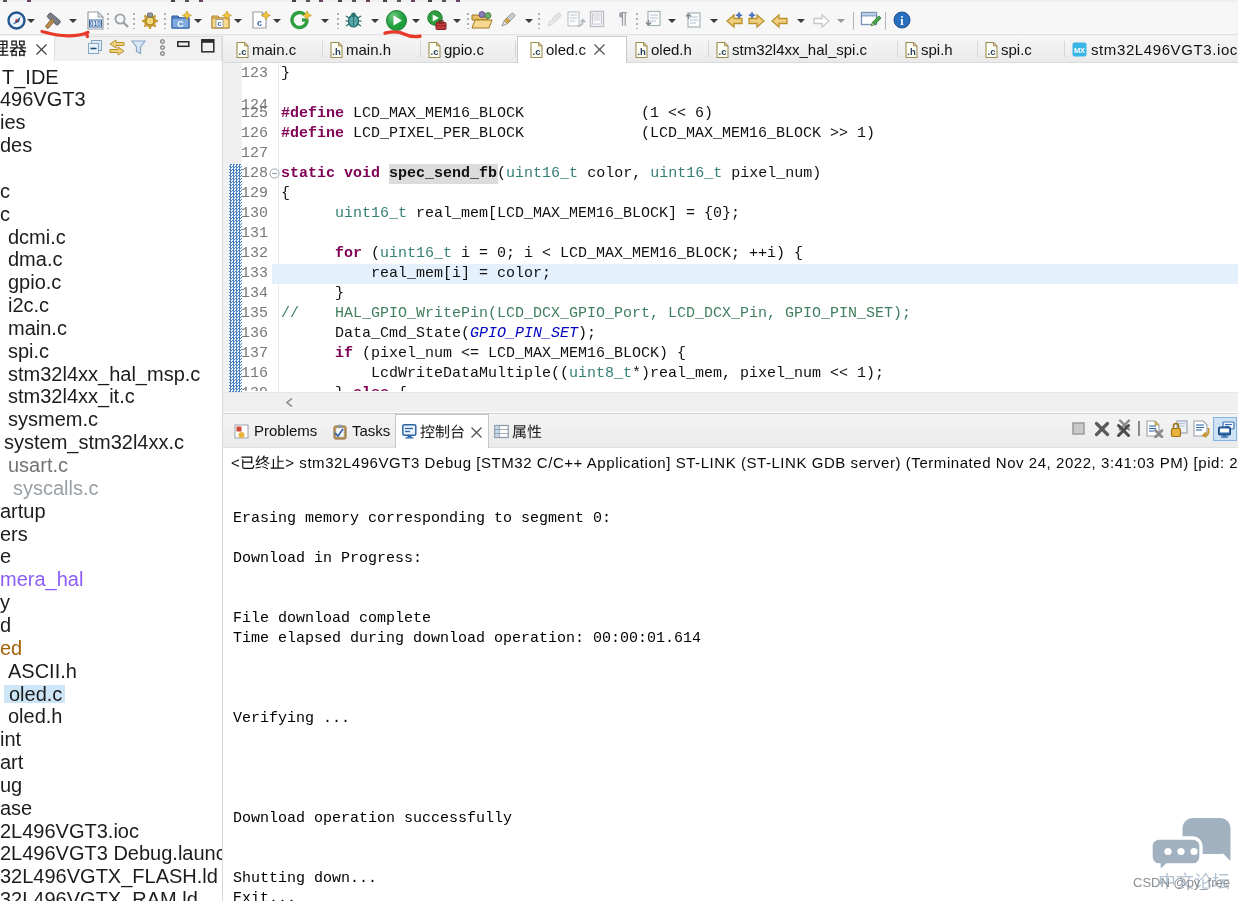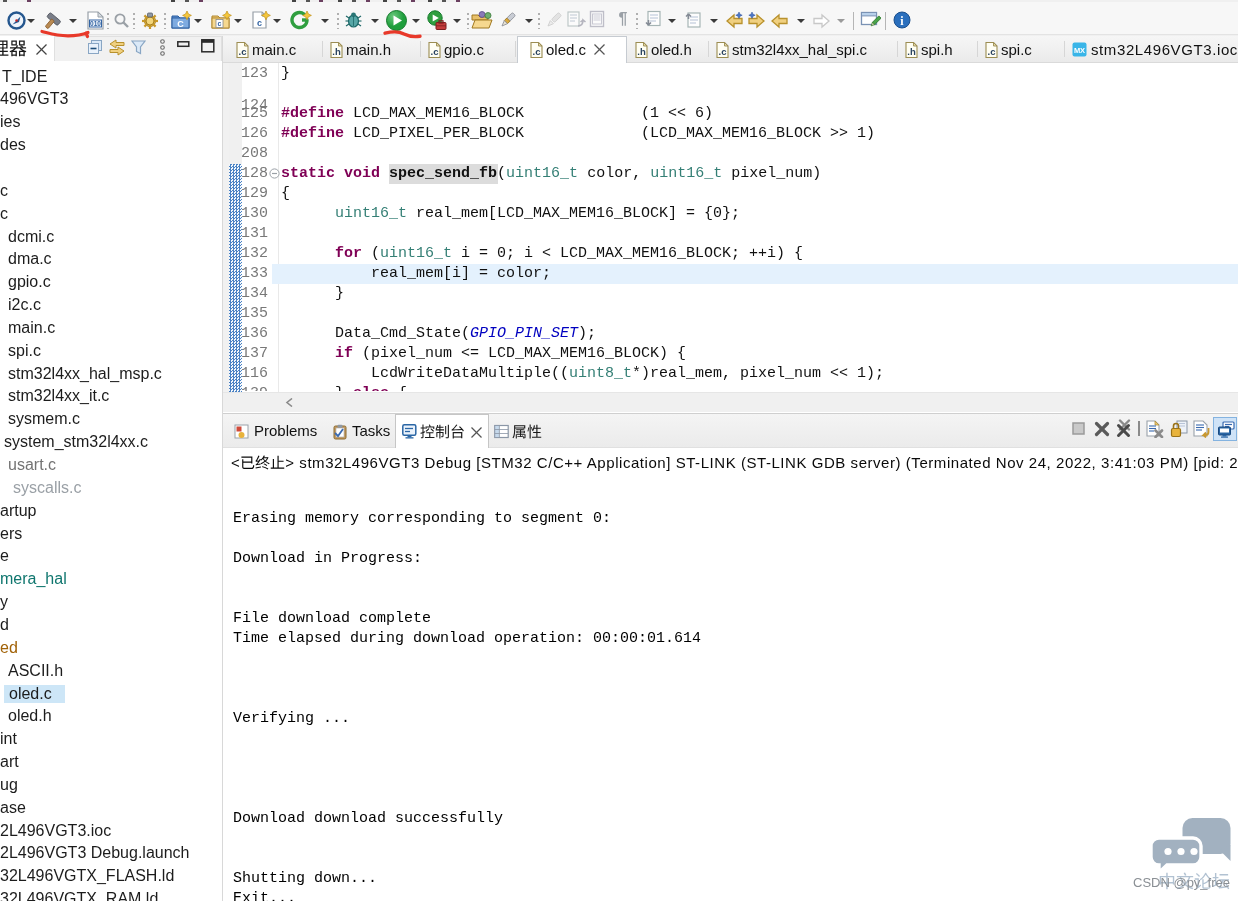--- a/index.html
+++ b/index.html
@@ -6,21 +6,21 @@
 #page{position:relative;width:1238px;height:901px;background:#f0f0f0;overflow:hidden}
 .abs{position:absolute}
 .mono{font-family:"Liberation Mono",monospace}
 .ico{position:absolute}
 .k{color:#7f0055;font-weight:bold}
 .t{color:#347f75}
 .c135{color:#3f7f5f}
 .mac{color:#0000c0;font-style:italic}
 .codeline{position:absolute;left:281px;white-space:pre;font-family:"Liberation Mono",monospace;font-size:15px;line-height:20px;height:20px;color:#111}
 .lnum{position:absolute;left:230px;width:38px;text-align:right;font-family:"Liberation Mono",monospace;font-size:15px;line-height:20px;height:20px;color:#787878}
-.trow{position:absolute;font-size:16px;color:#141414;white-space:pre;line-height:18px}
+.trow{position:absolute;font-size:20px;color:#141414;white-space:pre;line-height:18px}
 .conline{position:absolute;left:233px;white-space:pre;font-family:"Liberation Mono",monospace;font-size:15px;line-height:20px;color:#000}
 .tabtx{position:absolute;font-size:15px;color:#111;white-space:pre}
 .sepdot{position:absolute;width:2px;height:16px;top:11px;background-image:repeating-linear-gradient(#b0b0b0 0 2px,transparent 2px 5px)}
 .sepline{position:absolute;width:1px;height:18px;top:10px;background:#b5b5b5}
 .dd{position:absolute;width:0;height:0;border-left:4px solid transparent;border-right:4px solid transparent;border-top:4px solid #3a3a3a;top:17px}
 </style></head><body>
 <div id="page">
 <div class="abs" style="left:3px;top:0;width:4px;height:1.5px;background:#555"></div>
 <div class="abs" style="left:27px;top:0;width:4px;height:1.5px;background:#6a4060"></div>
 <div class="abs" style="left:171px;top:0;width:4px;height:1.5px;background:#444"></div>
@@ -289,21 +289,21 @@
 <div class="trow" style="left:8px;top:279.7px;color:#1c1c1c">spi.c</div>
 <div class="trow" style="left:8px;top:302.6px;color:#1c1c1c">stm32l4xx_hal_msp.c</div>
 <div class="trow" style="left:8px;top:325.4px;color:#1c1c1c">stm32l4xx_it.c</div>
 <div class="trow" style="left:8px;top:348.2px;color:#1c1c1c">sysmem.c</div>
 <div class="trow" style="left:4px;top:371.1px;color:#1c1c1c">system_stm32l4xx.c</div>
 <div class="trow" style="left:8px;top:394.0px;color:#737373">usart.c</div>
 <div class="trow" style="left:13px;top:416.8px;color:#9aa0a6">syscalls.c</div>
 <div class="trow" style="left:0px;top:439.7px;color:#1c1c1c">artup</div>
 <div class="trow" style="left:0px;top:462.5px;color:#1c1c1c">ers</div>
 <div class="trow" style="left:0px;top:485.4px;color:#1c1c1c">e</div>
-<div class="trow" style="left:0px;top:508.2px;color:#0f766e">mera_hal</div>
+<div class="trow" style="left:0px;top:508.2px;color:#8b5cf6">mera_hal</div>
 <div class="trow" style="left:0px;top:531.1px;color:#1c1c1c">y</div>
 <div class="trow" style="left:0px;top:553.9px;color:#1c1c1c">d</div>
 <div class="trow" style="left:0px;top:576.8px;color:#a16207">ed</div>
 <div class="trow" style="left:8px;top:599.6px;color:#1c1c1c">ASCII.h</div>
 <div class="abs" style="left:4px;top:622.5px;width:61px;height:18px;background:#cde6f7"></div>
 <div class="trow" style="left:9px;top:622.5px;color:#1c1c1c">oled.c</div>
 <div class="trow" style="left:8px;top:645.3px;color:#1c1c1c">oled.h</div>
 <div class="trow" style="left:0px;top:668.2px;color:#1c1c1c">int</div>
 <div class="trow" style="left:0px;top:691.0px;color:#1c1c1c">art</div>
 <div class="trow" style="left:0px;top:713.9px;color:#1c1c1c">ug</div>
@@ -395,37 +395,38 @@
       <line x1="3" y1="5.5" x2="8" y2="5.5" stroke="#9aa0a6" stroke-width="1.2"></line>
     </svg>
 <div class="lnum" style="top:64px">123</div>
 <div class="codeline" style="top:64px">}</div>
 <div class="lnum" style="top:96px">124</div>
 <div class="codeline" style="top:84px"></div>
 <div class="lnum" style="top:104px">125</div>
 <div class="codeline" style="top:104px"><span class="k">#define</span> LCD_MAX_MEM16_BLOCK             (1 &lt;&lt; 6)</div>
 <div class="lnum" style="top:124px">126</div>
 <div class="codeline" style="top:124px"><span class="k">#define</span> LCD_PIXEL_PER_BLOCK             (LCD_MAX_MEM16_BLOCK &gt;&gt; 1)</div>
-<div class="lnum" style="top:144px">208</div>
+<div class="lnum" style="top:144px">127</div>
 <div class="codeline" style="top:144px"></div>
 <div class="lnum" style="top:164px">128</div>
 <div class="codeline" style="top:164px"><span class="k">static</span> <span class="k">void</span> <span style="font-weight:bold">spec_send_fb</span>(<span class="t">uint16_t</span> color, <span class="t">uint16_t</span> pixel_num)</div>
 <div class="lnum" style="top:184px">129</div>
 <div class="codeline" style="top:184px">{</div>
 <div class="lnum" style="top:204px">130</div>
 <div class="codeline" style="top:204px">      <span class="t">uint16_t</span> real_mem[LCD_MAX_MEM16_BLOCK] = {0};</div>
 <div class="lnum" style="top:224px">131</div>
 <div class="codeline" style="top:224px"></div>
 <div class="lnum" style="top:244px">132</div>
 <div class="codeline" style="top:244px">      <span class="k">for</span> (<span class="t">uint16_t</span> i = 0; i &lt; LCD_MAX_MEM16_BLOCK; ++i) {</div>
 <div class="lnum" style="top:264px">133</div>
 <div class="codeline" style="top:264px">          real_mem[i] = color;</div>
 <div class="lnum" style="top:284px">134</div>
 <div class="codeline" style="top:284px">      }</div>
 <div class="lnum" style="top:304px">135</div>
+<div class="codeline" style="top:304px"><span class="c135">//    HAL_GPIO_WritePin(LCD_DCX_GPIO_Port, LCD_DCX_Pin, GPIO_PIN_SET);</span></div>
 <div class="lnum" style="top:324px">136</div>
 <div class="codeline" style="top:324px">      Data_Cmd_State(<span class="mac">GPIO_PIN_SET</span>);</div>
 <div class="lnum" style="top:344px">137</div>
 <div class="codeline" style="top:344px">      <span class="k">if</span> (pixel_num &lt;= LCD_MAX_MEM16_BLOCK) {</div>
 <div class="lnum" style="top:364px">116</div>
 <div class="codeline" style="top:364px">          LcdWriteDataMultiple((<span class="t">uint8_t</span>*)real_mem, pixel_num &lt;&lt; 1);</div>
 <div class="abs" style="left:230px;top:384px;width:1008px;height:7px;overflow:hidden">
       <div class="lnum" style="left:0;top:0">139</div>
       <div class="codeline" style="left:51px;top:0">      } <span class="k">else</span> {</div>
     </div>
@@ -546,21 +547,21 @@
       </svg><svg width="15" height="15" viewBox="0 0 1000 1000" style="display:inline-block;vertical-align:top;margin-top:1px">
         <path d="M35 827 48 900C145 880 275 854 399 827L393 761C262 786 126 813 35 827ZM565 616C637 644 727 693 774 729L819 676C771 641 682 595 609 567ZM454 801C591 838 757 906 847 959L891 899C799 849 633 782 499 747ZM583 40C546 129 475 239 372 322L390 292L327 254C308 291 286 328 263 363L134 375C194 288 253 177 299 68L227 39C185 159 112 289 89 322C68 356 50 380 31 384C40 403 52 440 56 456C71 449 95 443 219 429C175 493 135 543 117 562C85 599 61 623 39 627C48 646 59 681 63 696C85 684 119 677 379 636C377 621 376 592 376 572L165 602C237 521 308 424 370 325C387 335 411 358 423 374C462 342 496 307 526 271C556 319 592 365 632 407C556 469 469 517 380 549C396 563 419 593 428 611C516 575 604 523 682 457C756 523 840 577 927 612C938 593 960 564 977 549C891 519 807 470 735 409C803 341 861 261 900 169L853 141L840 144H614C632 113 648 83 661 53ZM572 211H799C769 266 729 317 683 362C637 317 598 267 569 216Z" fill="#0a0a0a"></path>
       </svg><svg width="15" height="15" viewBox="0 0 1000 1000" style="display:inline-block;vertical-align:top;margin-top:1px">
         <path d="M188 261V836H49V910H949V836H577V450H905V375H577V43H499V836H265V261Z" fill="#0a0a0a"></path>
       </svg>&gt; stm32L496VGT3 Debug [STM32 C/C++ Application] ST-LINK (ST-LINK GDB server) (Terminated Nov 24, 2022, 3:41:03 PM) [pid: 2776]</div>
 <div class="conline" style="top:508.5px">Erasing memory corresponding to segment 0:</div>
 <div class="conline" style="top:548.5px">Download in Progress:</div>
 <div class="conline" style="top:608.5px">File download complete</div>
 <div class="conline" style="top:628.5px">Time elapsed during download operation: 00:00:01.614</div>
 <div class="conline" style="top:708.5px">Verifying ...</div>
-<div class="conline" style="top:808.5px">Download download successfully</div>
+<div class="conline" style="top:808.5px">Download operation successfully</div>
 <div class="conline" style="top:868.5px">Shutting down...</div>
 <div class="conline" style="top:888.5px">Exit...</div>
 <svg class="abs" style="left:1138px;top:805px" width="96" height="70">
       <path d="M57 13 h25.5 a10 10 0 0 1 10 10 v16 a10 10 0 0 1 -10 10 h-28 a10 10 0 0 1 -10 -10 v-16 a10 10 0 0 1 10 -10 z" fill="#a2b1c0"></path>
       <path d="M92.5 40 v16 l-11 -11 z" fill="#a2b1c0"></path>
       <path d="M29 33 h26 a8 8 0 0 1 8 8 v11 a8 8 0 0 1 -8 8 h-26 l-8 7.5 v-7.5 a8 8 0 0 1 -8 -8 v-11 a8 8 0 0 1 8 -8 z" fill="#a2b1c0" stroke="#fff" stroke-width="3.4"></path>
       <circle cx="30" cy="46.5" r="3.6" fill="#fff"></circle>
       <circle cx="43" cy="46.5" r="3.6" fill="#fff"></circle>
       <circle cx="56" cy="46.5" r="3.6" fill="#fff"></circle>
     </svg>

